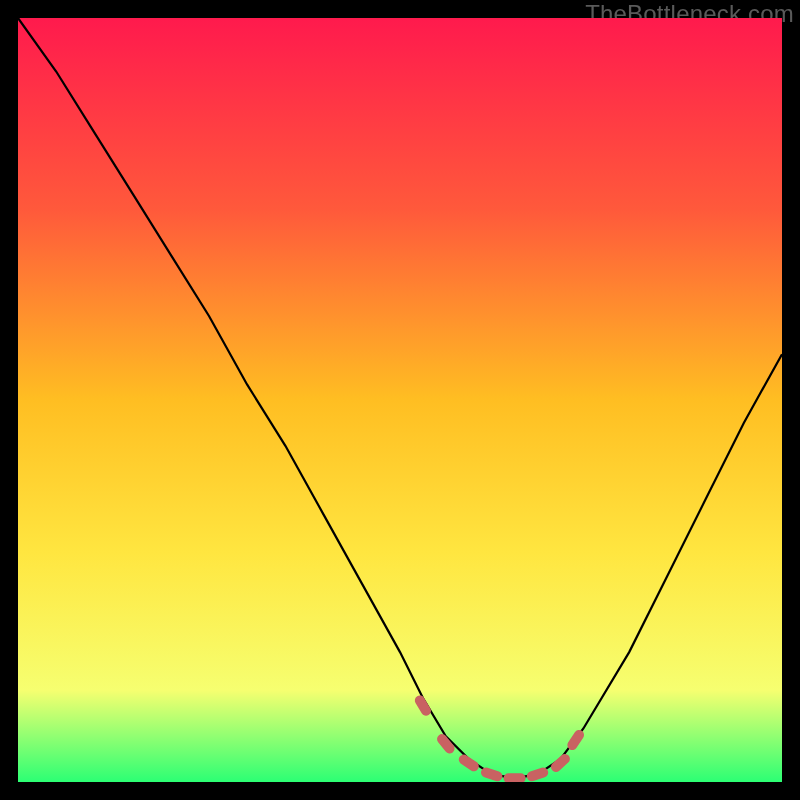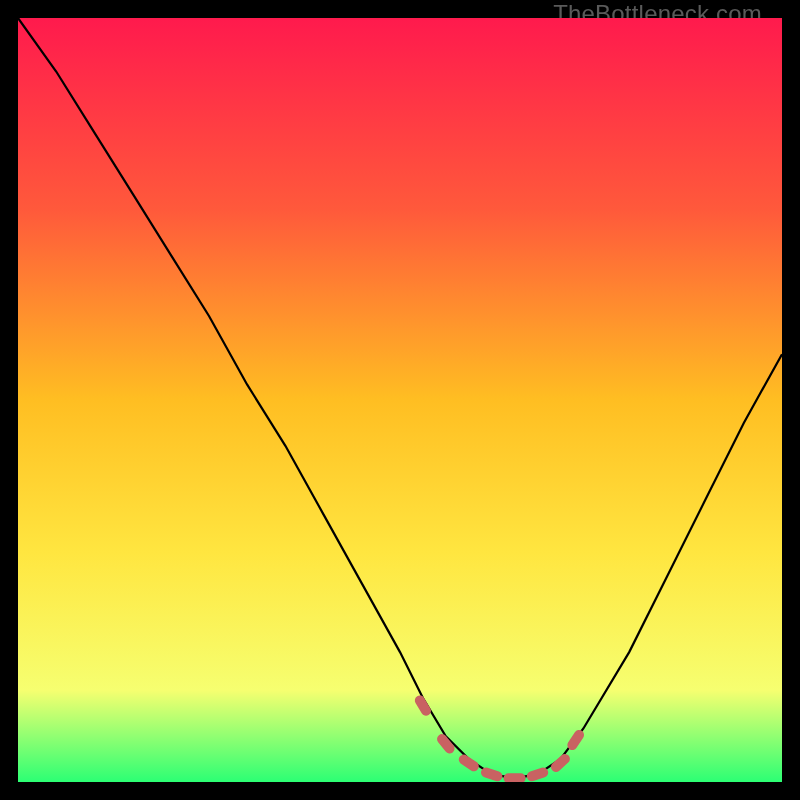--- a/index.html
+++ b/index.html
@@ -22,21 +22,21 @@
   .plot-area {
     position: absolute;
     left: 0;
     top: 0;
     width: 764px;
     height: 764px;
   }
   .watermark {
     position: absolute;
     top: 0;
-    right: 38px;
+    right: 6px;
     color: #5a5a5a;
     font-size: 24px;
     letter-spacing: 0.2px;
     font-weight: 500;
   }
   svg { display: block; }
 </style>
 </head>
 <body>
 

